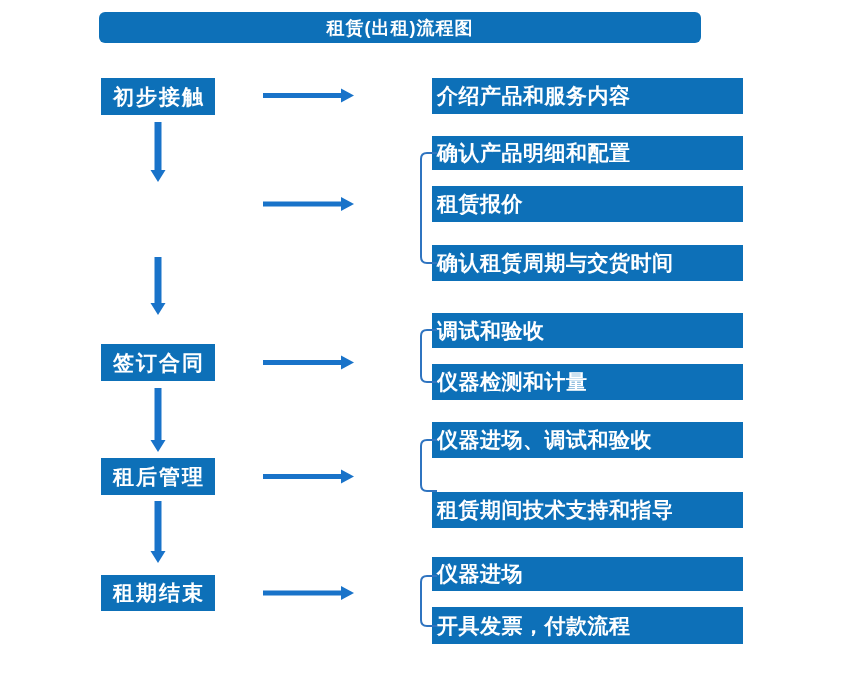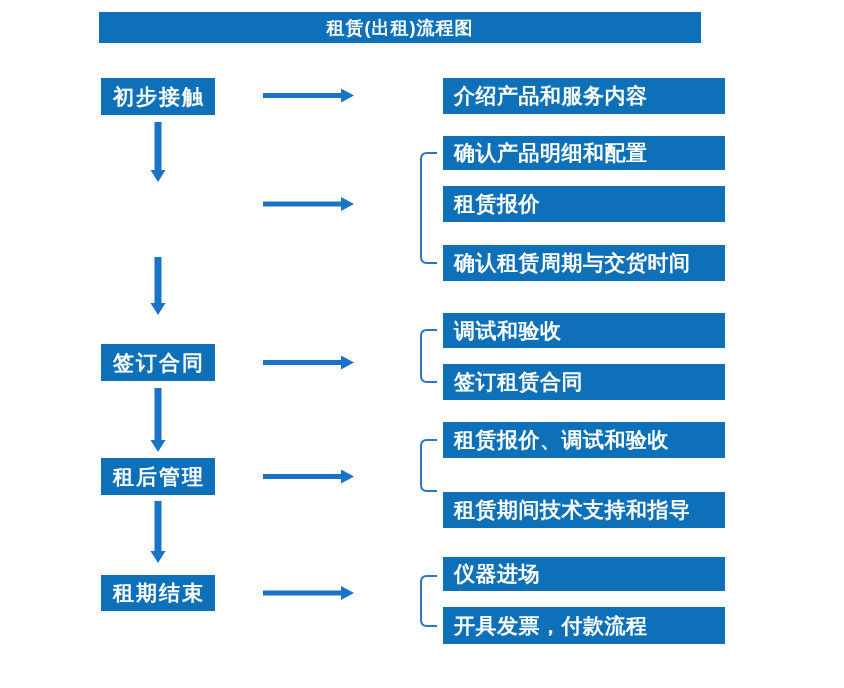--- a/index.html
+++ b/index.html
@@ -11,34 +11,34 @@
   }
   html,body{margin:0;padding:0;background:var(--page-bg);}
   .canvas{
     position:relative;width:844px;height:688px;background:var(--page-bg);
     font-family:"Liberation Sans","DejaVu Sans",sans-serif;overflow:hidden;
   }
   .title-bar{
     position:absolute;left:99px;top:12px;width:602px;height:31px;
     background:var(--box-blue);color:var(--box-text);
     display:flex;align-items:center;justify-content:center;
-    font-size:18px;font-weight:bold;letter-spacing:1px;box-sizing:border-box;
+    font-size:18px;font-weight:bold;letter-spacing:1px;box-sizing:border-box;border-radius:6px;
   }
   .step{
     position:absolute;left:101px;width:114px;
     background:var(--box-blue);color:var(--box-text);
     display:flex;align-items:center;justify-content:center;
     font-size:21px;font-weight:bold;letter-spacing:2px;text-indent:2px;
     box-sizing:border-box;white-space:nowrap;
   }
   .detail{
-    position:absolute;left:443px;width:282px;
+    position:absolute;left:432px;width:311px;
     background:var(--box-blue);color:var(--box-text);
     display:flex;align-items:center;justify-content:flex-start;
-    padding-left:11px;font-size:21px;font-weight:bold;letter-spacing:0.5px;
+    padding-left:5px;font-size:21px;font-weight:bold;letter-spacing:0.5px;
     box-sizing:border-box;white-space:nowrap;
   }
   svg.overlay{position:absolute;left:0;top:0;width:844px;height:688px;pointer-events:none;}
   .h-arrow line, .v-arrow line{stroke:var(--arrow-blue);}
   .h-arrow line{stroke-width:5;}
   .v-arrow line{stroke-width:7;}
   .h-arrow polygon, .v-arrow polygon{fill:var(--arrow-blue);}
   .bracket path{stroke:var(--bracket-blue);stroke-width:2;fill:none;}
 </style>
 </head>
@@ -53,23 +53,23 @@
   <div class="step" style="top:458px;height:37px">租后管理</div>
   <div class="step" style="top:575px;height:36px">租期结束</div>
 
   <div class="detail" style="top:78px;height:36px">介绍产品和服务内容</div>
 
   <div class="detail" style="top:136px;height:34px">确认产品明细和配置</div>
   <div class="detail" style="top:186px;height:36px">租赁报价</div>
   <div class="detail" style="top:245px;height:36px">确认租赁周期与交货时间</div>
 
   <div class="detail" style="top:313px;height:35px">调试和验收</div>
-  <div class="detail" style="top:364px;height:36px">签订租赁合同</div>
+  <div class="detail" style="top:364px;height:36px">仪器检测和计量</div>
 
-  <div class="detail" style="top:422px;height:36px">租赁报价、调试和验收</div>
+  <div class="detail" style="top:422px;height:36px">仪器进场、调试和验收</div>
   <div class="detail" style="top:492px;height:36px">租赁期间技术支持和指导</div>
 
   <div class="detail" style="top:557px;height:34px">仪器进场</div>
   <div class="detail" style="top:607px;height:37px">开具发票，付款流程</div>
 
   <svg class="overlay" viewBox="0 0 844 688">
 
     <g class="h-arrow">
       <line x1="263" y1="95.5" x2="342" y2="95.5"></line>
         <polygon points="341,88.5 341,102.5 354,95.5"></polygon>

